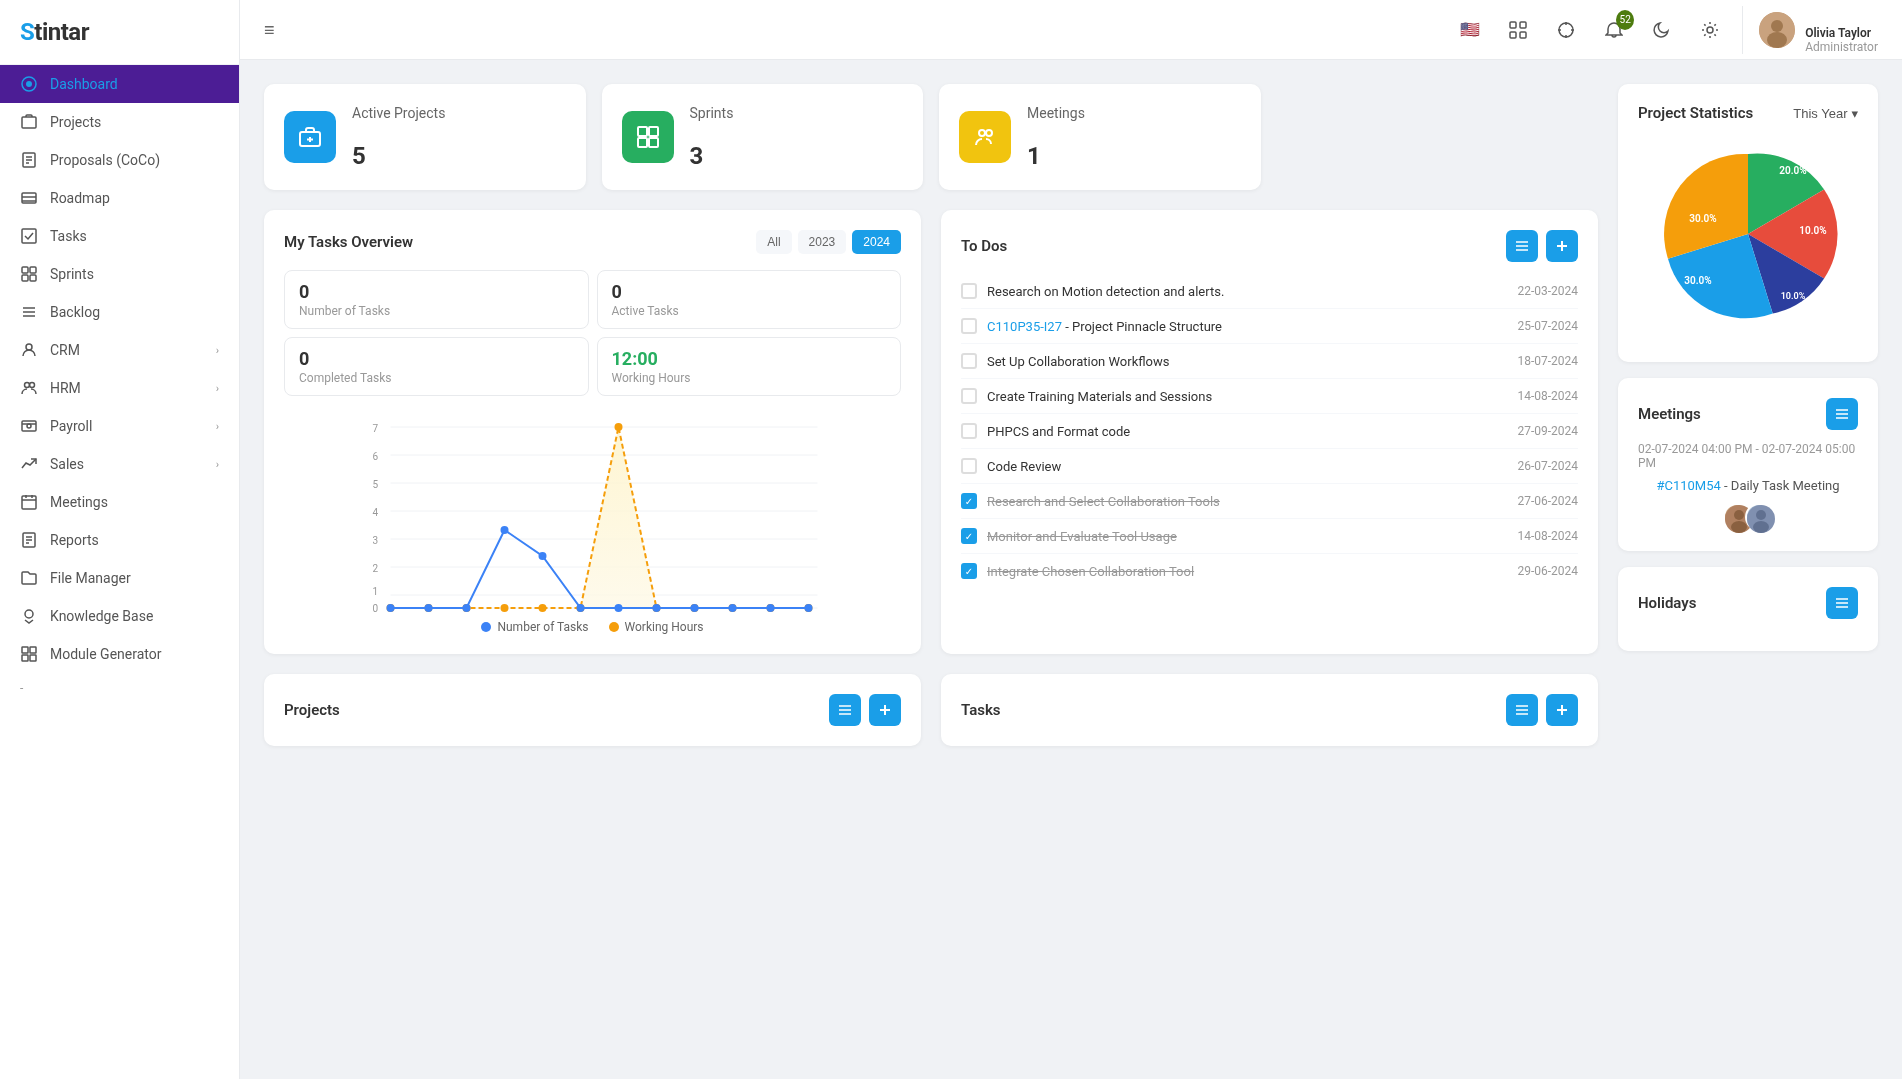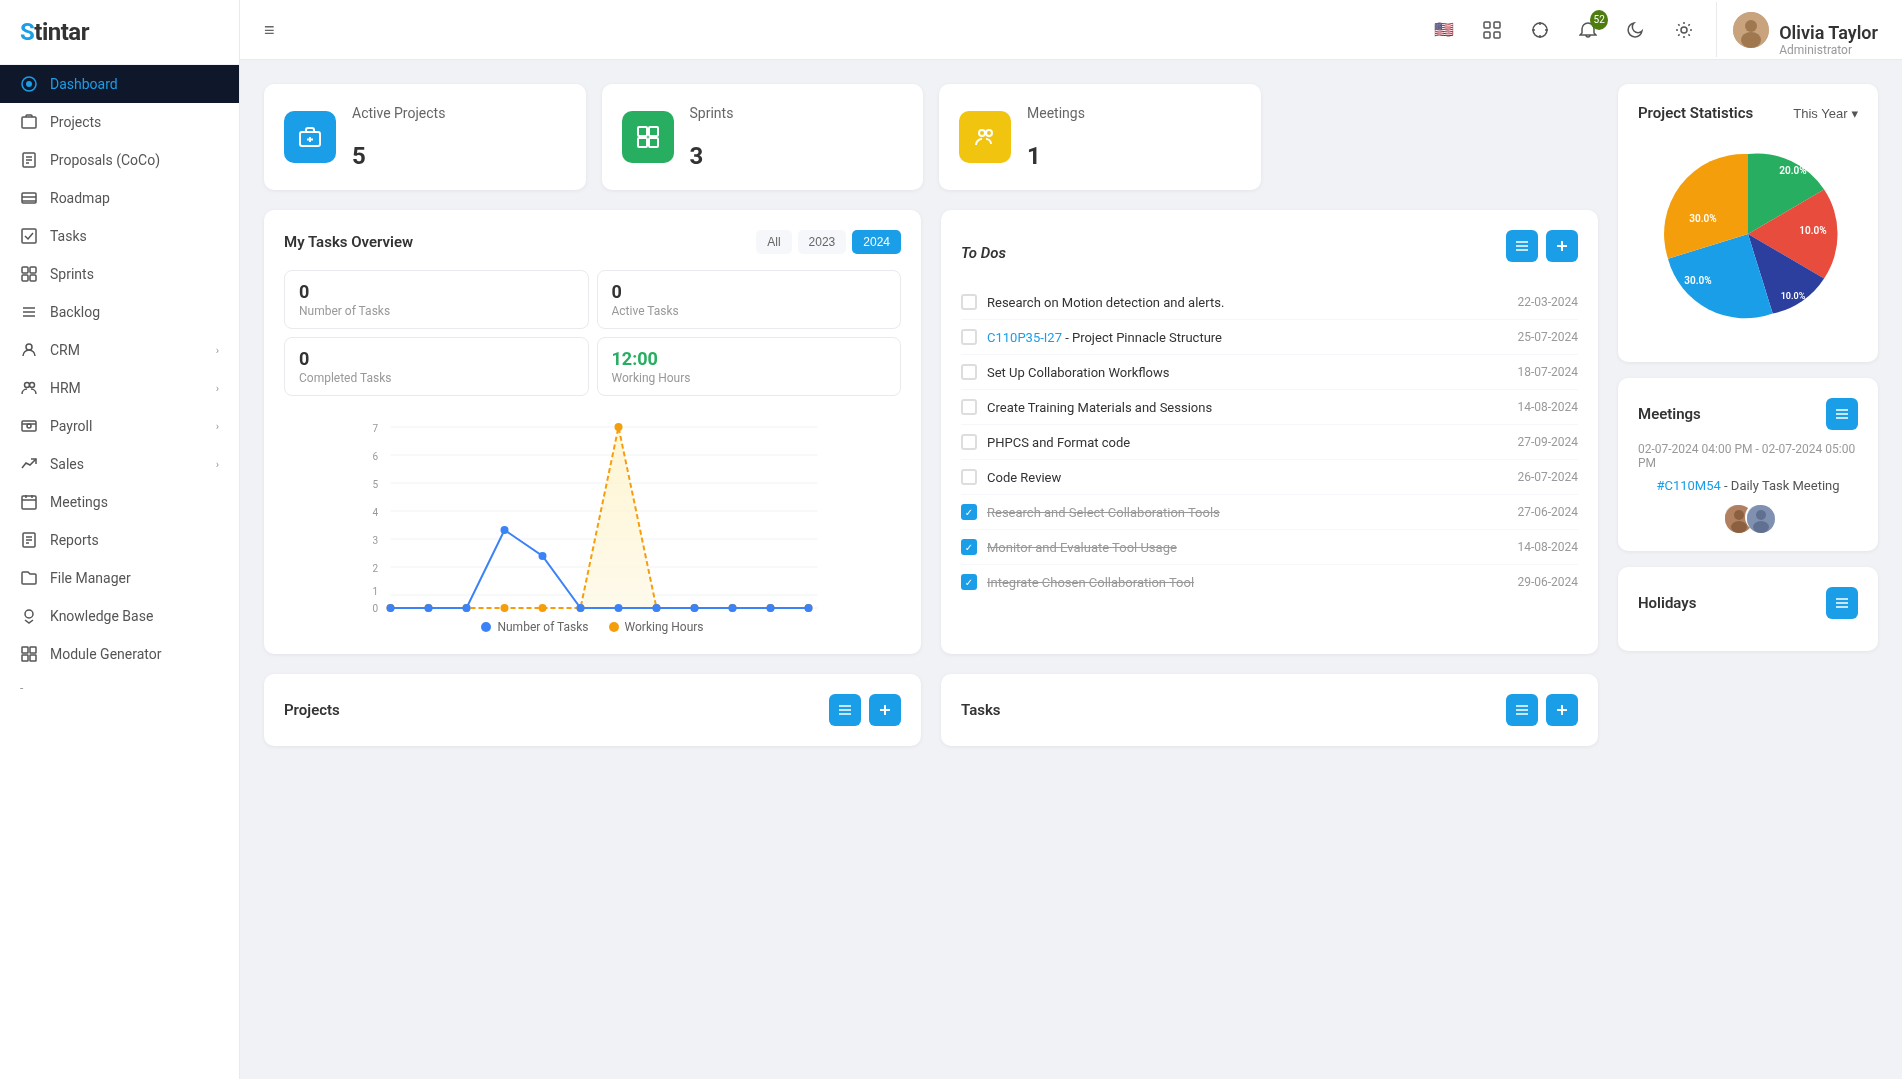--- a/index.html
+++ b/index.html
@@ -4,37 +4,37 @@
   <style>
     * { box-sizing: border-box; margin: 0; padding: 0; }
     body { font-family: -apple-system, BlinkMacSystemFont, 'Segoe UI', Roboto, sans-serif; background: #f0f2f5; display: flex; height: 100vh; overflow: hidden; font-size: 14px; }
 
     
     .sidebar { width: 240px; background: #fff; border-right: 1px solid #e8eaed; display: flex; flex-direction: column; overflow-y: auto; flex-shrink: 0; }
     .logo { padding: 18px 20px; border-bottom: 1px solid #f0f2f5; }
     .logo-text { color: #1a9ee8; font-size: 24px; font-weight: 700; letter-spacing: -0.5px; }
     .logo-text span { color: #333; }
     .nav-item { display: flex; align-items: center; gap: 12px; padding: 10px 20px; cursor: pointer; color: #555; font-size: 14px; transition: background 0.15s; }
-    .nav-item.active { color: #1a9ee8; background: #0f172a; }
+    .nav-item.active { color: #1a9ee8; background: #4c1d95; }
     .nav-item .nav-icon { width: 18px; height: 18px; display: flex; align-items: center; justify-content: center; flex-shrink: 0; }
     .nav-item .chevron { margin-left: auto; font-size: 11px; color: #999; }
     .nav-dash { padding: 8px 20px; color: #999; font-size: 12px; }
 
     
     .main { flex: 1; display: flex; flex-direction: column; overflow: hidden; }
     .header { background: #fff; border-bottom: 1px solid #e8eaed; padding: 0 24px; height: 60px; display: flex; align-items: center; gap: 16px; flex-shrink: 0; }
     .header-menu { color: #666; font-size: 18px; cursor: pointer; }
     .header-spacer { flex: 1; }
     .header-actions { display: flex; align-items: center; gap: 16px; }
     .header-icon { width: 32px; height: 32px; display: flex; align-items: center; justify-content: center; cursor: pointer; color: #555; font-size: 16px; position: relative; }
     .badge { position: absolute; top: -4px; right: -4px; background: #4d7c0f; color: #fff; border-radius: 50%; width: 18px; height: 20px; font-size: 10px; display: flex; align-items: center; justify-content: center; font-weight: 400; }
     .user-info { display: flex; align-items: center; gap: 10px; cursor: pointer; border-left: 1px solid #e8eaed; padding-left: 16px; }
     .user-avatar { width: 36px; height: 36px; border-radius: 50%; background: #c9a27e; display: flex; align-items: center; justify-content: center; overflow: hidden; }
     .user-details { display: flex; flex-direction: column; }
-    .user-name { font-weight: 600; font-size: 18px; color: #333; margin-top: 20px; }
+    .user-name { font-weight: 600; font-size: 12px; color: #333; margin-top: 20px; }
     .user-role { font-size: 12px; color: #999; }
 
     
     .content { flex: 1; overflow-y: auto; padding: 24px; display: flex; gap: 20px; }
     .content-left { flex: 1; min-width: 0; display: flex; flex-direction: column; gap: 20px; }
     .content-right { width: 260px; flex-shrink: 0; display: flex; flex-direction: column; gap: 16px; }
 
     
     .stat-cards { display: grid; grid-template-columns: repeat(4, 1fr); gap: 16px; }
     .stat-card { background: #fff; border-radius: 10px; padding: 20px; display: flex; align-items: center; gap: 16px; box-shadow: 0 1px 4px rgba(0,0,0,0.06); }
@@ -66,21 +66,21 @@
     .task-stat-num.highlight { color: #27ae60; }
 
     
     .chart-area { position: relative; height: 200px; margin-top: 8px; }
     .chart-svg { width: 100%; height: 100%; }
     .chart-legend { display: flex; gap: 20px; margin-top: 8px; justify-content: center; }
     .legend-item { display: flex; align-items: center; gap: 6px; font-size: 12px; color: #666; }
     .legend-dot { width: 10px; height: 10px; border-radius: 50%; }
 
     
-    .todo-header { display: flex; align-items: flex-end; justify-content: space-between; margin-bottom: 23px; font-style: italic; }
+    .todo-header { display: flex; align-items: center; justify-content: space-between; margin-bottom: 12px; }
     .todo-actions { display: flex; gap: 8px; }
     .btn-icon { width: 32px; height: 32px; border-radius: 6px; background: #1a9ee8; color: #fff; border: none; cursor: pointer; display: flex; align-items: center; justify-content: center; font-size: 14px; }
     .todo-item { display: flex; align-items: center; gap: 10px; padding: 9px 0; border-bottom: 1px solid #f5f7fa; }
     .todo-item:last-child { border-bottom: none; }
     .todo-check { width: 16px; height: 16px; border: 2px solid #ddd; border-radius: 3px; flex-shrink: 0; display: flex; align-items: center; justify-content: center; cursor: pointer; }
     .todo-check.checked { background: #1a9ee8; border-color: #1a9ee8; }
     .todo-check.checked::after { content: '✓'; color: #fff; font-size: 10px; }
     .todo-text { flex: 1; font-size: 13px; color: #333; }
     .todo-text.done { text-decoration: line-through; color: #999; }
     .todo-text .link { color: #1a9ee8; }

